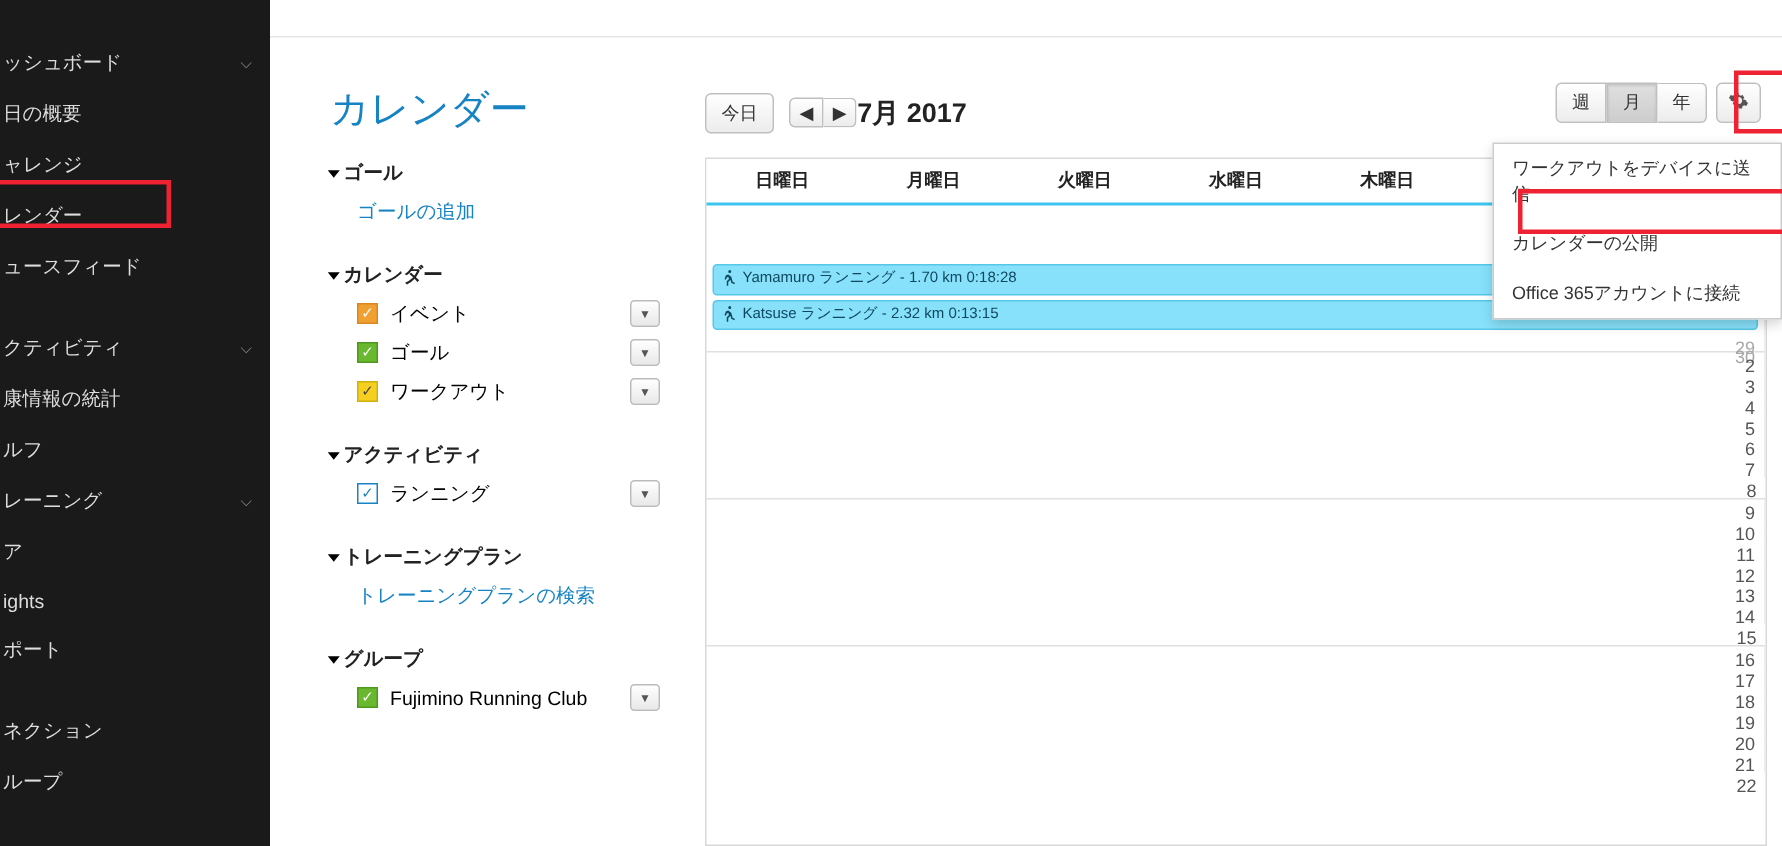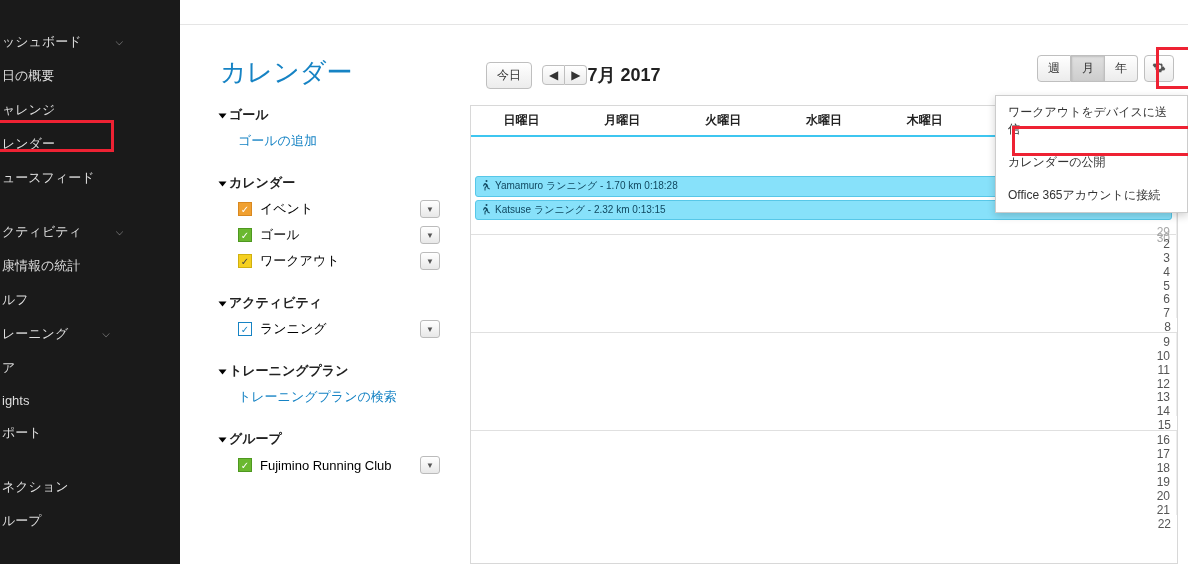--- a/index.html
+++ b/index.html
@@ -1,20 +1,20 @@
 <!DOCTYPE html>
 <html><head>
 <meta charset="utf-8">
 <style>
 * { margin: 0; padding: 0; box-sizing: border-box; font-family: "Hiragino Kaku Gothic Pro", "Meiryo", sans-serif; }
 body { width: 1188px; height: 564px; overflow: hidden; position: relative; background: #fff; }
 
 .sidebar { position: absolute; left: 0; top: 0; width: 180px; height: 564px; background: #1a1a1a; color: #ddd; font-size: 13px; }
 .sidebar-logo { height: 25px; padding: 4px 10px; font-size: 16px; font-weight: bold; color: #fff; }
-.side-item { padding: 8px 12px 8px 2px; cursor: pointer; display: flex; align-items: center; gap: 34px; }
+.side-item { padding: 8px 12px 8px 2px; cursor: pointer; display: flex; justify-content: space-between; align-items: center; }
 .side-chevron { color: #888; font-size: 10px; }
 .side-sep { height: 20px; }
 .red-box-side { position: absolute; border: 3px solid #e23; pointer-events: none; }
 
 .main { position: absolute; left: 180px; top: 0; right: 0; bottom: 0; background: #fff; }
 .topbar { height: 25px; border-bottom: 1px solid #e5e5e5; }
 
 .page-title { position: absolute; left: 40px; top: 55px; font-size: 26px; font-weight: 300; color: #1683c4; }
 
 .leftcol { position: absolute; left: 40px; top: 100px; width: 220px; font-size: 13px; }
@@ -25,21 +25,21 @@
 .check-left { display: flex; align-items: center; gap: 8px; }
 .cbox { width: 14px; height: 14px; border: 1px solid #999; display: inline-flex; align-items: center; justify-content: center; font-size: 10px; color: #fff; }
 .cbox.orange { background: #f0a030; border-color: #d98820; }
 .cbox.green { background: #6ab82f; border-color: #4e9820; }
 .cbox.yellow { background: #f5d020; border-color: #d0b010; color: #444; }
 .cbox.blue { background: #fff; border-color: #1683c4; color: #1683c4; }
 .cbox.blue.checked { background: #fff; }
 .cbox.blue.checked::after { content: "✓"; color: #1683c4; }
 .dd-btn { width: 20px; height: 18px; background: linear-gradient(#fff, #e8e8e8); border: 1px solid #bbb; border-radius: 3px; display: flex; align-items: center; justify-content: center; font-size: 8px; color: #555; cursor: pointer; }
 
-.cal-header { position: absolute; left: 306px; top: 55px; right: 10px; height: 40px; display: flex; align-items: center; }
+.cal-header { position: absolute; left: 290px; top: 55px; right: 10px; height: 40px; display: flex; align-items: center; }
 .btn { background: linear-gradient(#fff, #ececec); border: 1px solid #bfbfbf; border-radius: 4px; font-size: 12px; cursor: pointer; padding: 4px 10px; color: #333; }
 .btn-group { display: inline-flex; }
 .btn-group .btn { border-radius: 0; }
 .btn-group .btn:first-child { border-radius: 4px 0 0 4px; }
 .btn-group .btn:last-child { border-radius: 0 4px 4px 0; border-left: none; }
 .nav-arrows { margin-left: 10px; }
 .nav-arrows .btn { padding: 2px 6px; font-size: 12px; }
 .month-label { font-size: 18px; font-weight: bold; color: #222; }
 .view-switch { position: absolute; right: 40px; top: 0; }
 .view-switch .btn.active { background: linear-gradient(#e0e0e0, #cdcdcd); box-shadow: inset 0 1px 2px rgba(0,0,0,.15); }

